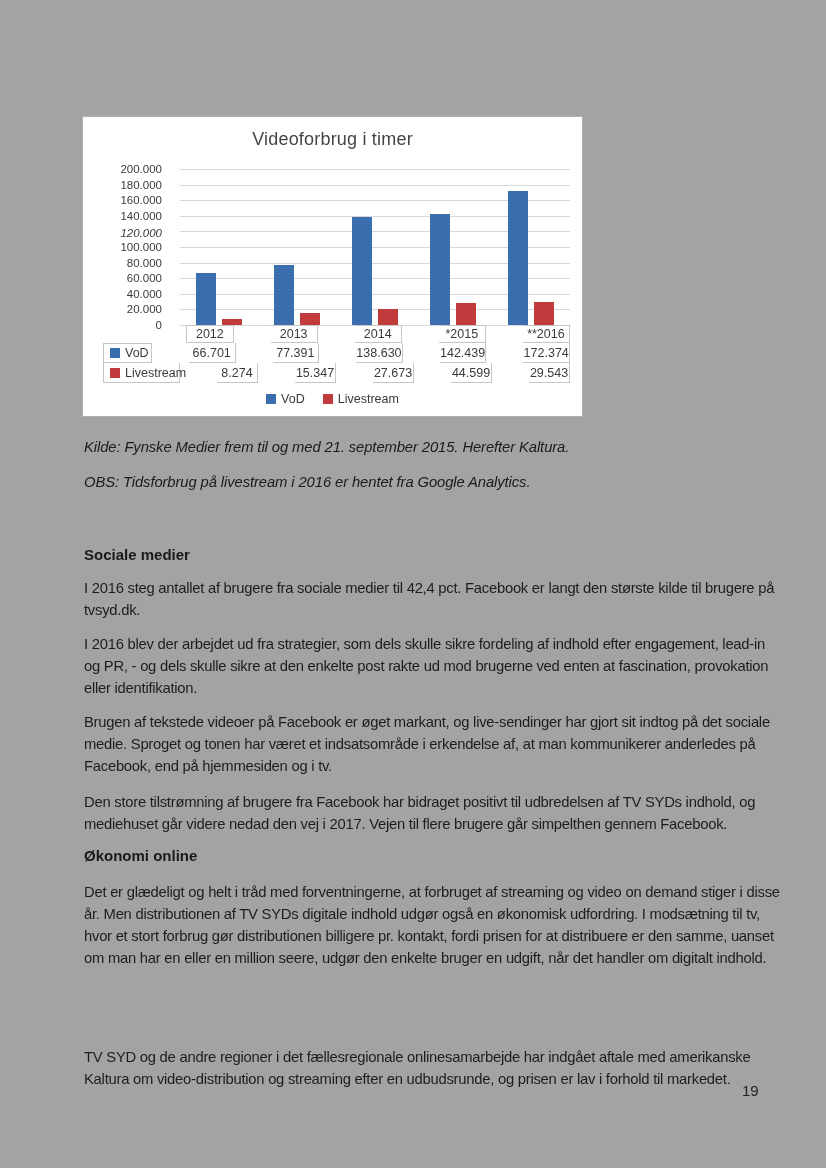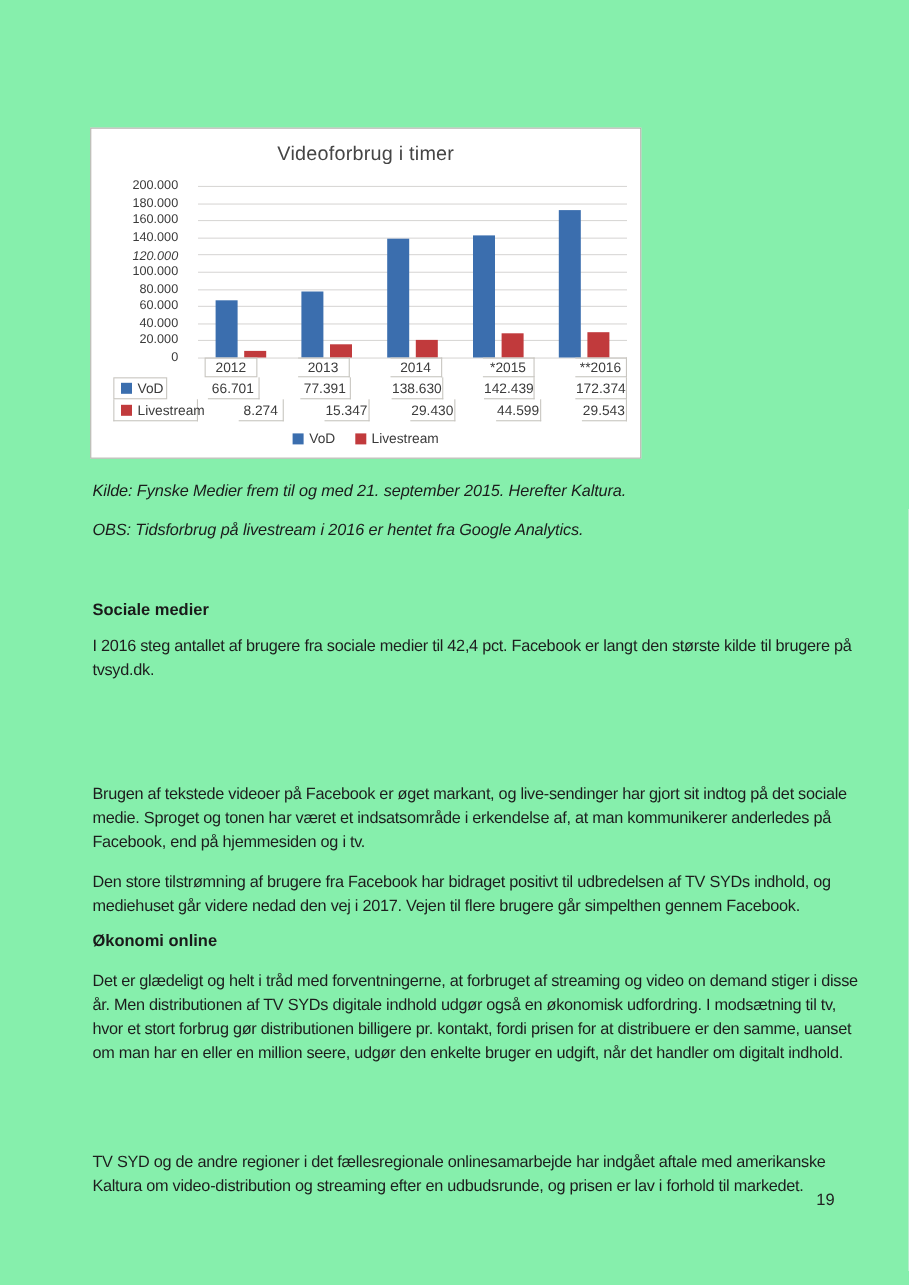--- a/index.html
+++ b/index.html
@@ -1,18 +1,18 @@
 <!DOCTYPE html>
 <html><head>
 <meta charset="utf-8">
 <style>
   html,body{margin:0;padding:0;background:#e8e8e8;}
   .page{
     position:relative; width:826px; height:1168px; margin:0 auto;
-    background:#86efac; color:#1e1e1e;
+    background:#a3a3a3; color:#1e1e1e;
     font-family:"Liberation Sans", sans-serif; overflow:hidden;
   }
   
   .chart-frame{
     position:absolute; left:82px; top:116px; width:501px; height:301px;
     background:#fff; border:1px solid #b3b1ac; box-sizing:border-box;
   }
   .chart-title{
     position:absolute; top:12px; left:0; right:0; text-align:center;
     font-size:18px; color:#454545; letter-spacing:.2px;
@@ -122,36 +122,37 @@
           <div class="tcell tc-data">66.701</div>
           <div class="tcell tc-data">77.391</div>
           <div class="tcell tc-data">138.630</div>
           <div class="tcell tc-data">142.439</div>
           <div class="tcell tc-data">172.374</div>
         </div>
         <div class="trow trow-data">
           <div class="tcell tc-label"><span class="swatch" style="background: rgb(193, 58, 60);"></span>Livestream</div>
           <div class="tcell tc-data">8.274</div>
           <div class="tcell tc-data">15.347</div>
-          <div class="tcell tc-data">29.430</div>
+          <div class="tcell tc-data">27.673</div>
           <div class="tcell tc-data">44.599</div>
           <div class="tcell tc-data">29.543</div>
         </div>
       </div>
     <div class="chart-legend">
         <span class="legend-item"><span class="swatch" style="background: rgb(59, 110, 174);"></span>VoD</span>
         <span class="legend-item"><span class="swatch" style="background: rgb(193, 58, 60);"></span>Livestream</span>
       </div>
   </div>
 
   <p class="note" style="top:439px">Kilde: Fynske Medier frem til og med 21. september 2015. Herefter Kaltura.</p>
   <p class="note" style="top:474px">OBS: Tidsforbrug på livestream i 2016 er hentet fra Google Analytics.</p>
 
   <h2 class="sec-heading" style="top:546px">Sociale medier</h2>
   <p class="body-p" style="top:577px">I 2016 steg antallet af brugere fra sociale medier til 42,4 pct. Facebook er langt den største kilde til brugere på tvsyd.dk.</p>
+  <p class="body-p" style="top:633px">I 2016 blev der arbejdet ud fra strategier, som dels skulle sikre fordeling af indhold efter engagement, lead-in og PR, - og dels skulle sikre at den enkelte post rakte ud mod brugerne ved enten at fascination, provokation eller identifikation.</p>
   <p class="body-p" style="top:711px">Brugen af tekstede videoer på Facebook er øget markant, og live-sendinger har gjort sit indtog på det sociale medie. Sproget og tonen har været et indsatsområde i erkendelse af, at man kommunikerer anderledes på Facebook, end på hjemmesiden og i tv.</p>
   <p class="body-p" style="top:791px">Den store tilstrømning af brugere fra Facebook har bidraget positivt til udbredelsen af TV SYDs indhold, og mediehuset går videre nedad den vej i 2017. Vejen til flere brugere går simpelthen gennem Facebook.</p>
 
   <h2 class="sec-heading" style="top:847px">Økonomi online</h2>
   <p class="body-p" style="top:881px">Det er glædeligt og helt i tråd med forventningerne, at forbruget af streaming og video on demand stiger i disse år. Men distributionen af TV SYDs digitale indhold udgør også en økonomisk udfordring. I modsætning til tv, hvor et stort forbrug gør distributionen billigere pr. kontakt, fordi prisen for at distribuere er den samme, uanset om man har en eller en million seere, udgør den enkelte bruger en udgift, når det handler om digitalt indhold.</p>
   <p class="body-p" style="top:1046px">TV SYD og de andre regioner i det fællesregionale onlinesamarbejde har indgået aftale med amerikanske Kaltura om video-distribution og streaming efter en udbudsrunde, og prisen er lav i forhold til markedet.</p>
 
   <div class="page-number">19</div>
 </div>
 

